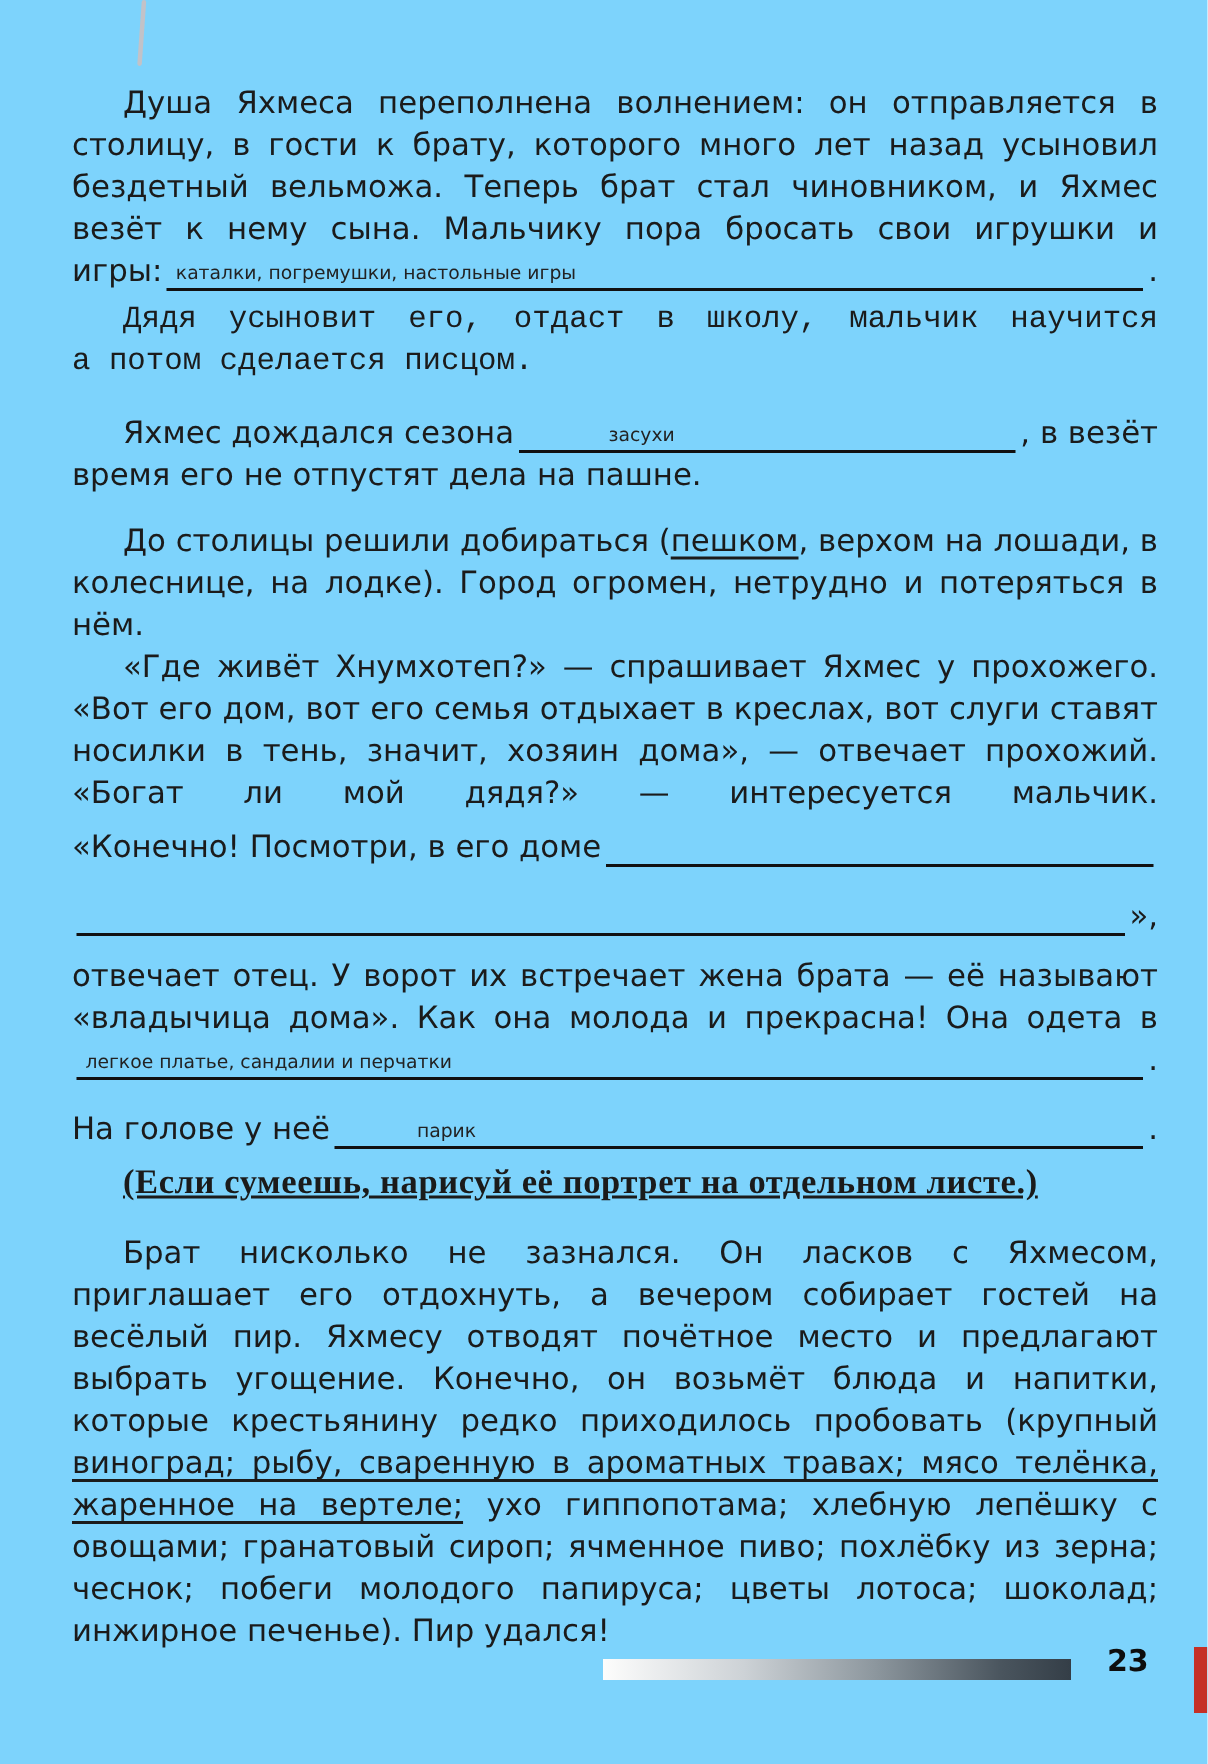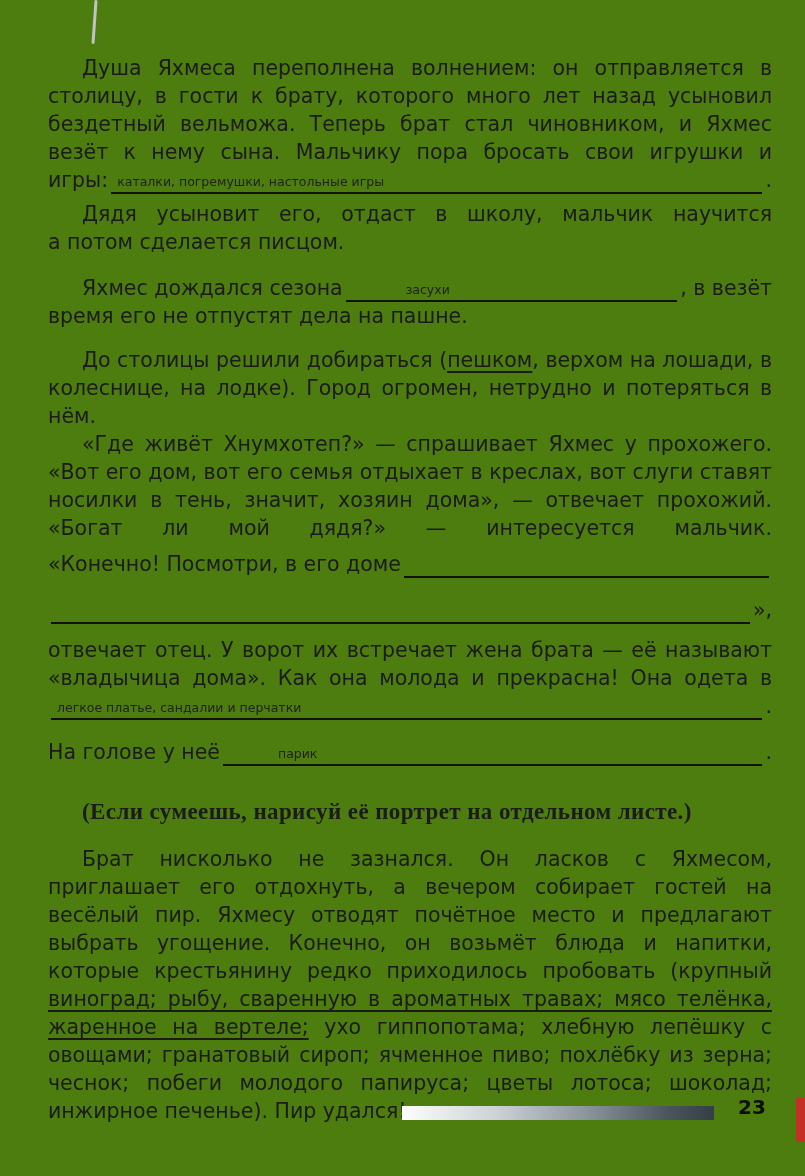--- a/index.html
+++ b/index.html
@@ -1,19 +1,19 @@
 <!DOCTYPE html>
 <html><head>
 <meta charset="utf-8">
 <style>
   * { margin:0; padding:0; box-sizing:border-box; }
   html,body { background:#ffffff; }
   .page {
     position:relative; width:805px; height:1176px; margin:0 auto;
-    background:#4d7c0f; overflow:hidden; color:#1b1b1b;
+    background:#7dd3fc; overflow:hidden; color:#1b1b1b;
     font-family:"DejaVu Sans", sans-serif;
   }
   .content { position:absolute; top:54px; left:48px; width:724px; }
 
   .para { font-size:20.5px; line-height:28px; text-align:justify; }
   .indent { text-indent:34px; }
   .jlast { text-align-last: justify; }
   .plain { text-align:left; text-align-last:left; }
 
   .fill-row { display:flex; align-items:flex-end; font-size:20.5px; line-height:28px; }
@@ -21,27 +21,27 @@
   .row-indent { padding-left:34px; }
 
   .blank { flex:1 1 auto; position:relative; border-bottom:2px solid #111; height:27px; margin:0 3px; min-width:40px; }
   .answer { position:absolute; bottom:3px; left:12px; font-size:12.5px; line-height:1.1; color:#222; white-space:nowrap; }
   .a-p1 { left:6px; } .a-p2 { left:30px; } .a-p3 { left:60px; } .a-p5 { left:6px; } .a-p6 { left:55px; }
 
   .u { text-decoration:underline; text-decoration-thickness:2px; text-underline-offset:4px; }
 
   .serif { font-family:"Liberation Serif", serif; font-weight:700; font-size:23px; line-height:31px; letter-spacing:0.4px; text-align:justify; }
 
-  #p2 { margin-top:6px; }
+  #p2 { margin-top:6px;font-family:Liberation Mono, monospace; }
   #p3 { margin-top:18px; }
   #p4 { margin-top:16px; }
   .conf-row { margin-top:8px; }
   .blank2-row { margin:18px 0 12px 0; }
   #p6 { margin-top:18px; }
-  #p7 { margin-top:30px; }
+  #p7 { margin-top:6px;text-decoration:underline; }
   #p8 { margin-top:18px; }
 
   .pen-mark { position:absolute; left:93px; top:0; width:3px; height:44px; background:#c2c2c8; border-radius:2px; transform:rotate(4deg); }
   .footer-bar { position:absolute; left:402px; top:1106px; width:312px; height:14px;
     background:linear-gradient(to right, #fdfdfc, #cdd2d6 30%, #8d979e 58%, #4a555e 85%, #343e47); }
   .page-num { position:absolute; left:738px; top:1095px; font-size:20px; font-weight:700; color:#0e0e0e; }
   .red-mark { position:absolute; right:0; top:1098px; width:9px; height:44px; background:#c53026; }
 </style>
 </head>
 <body>

